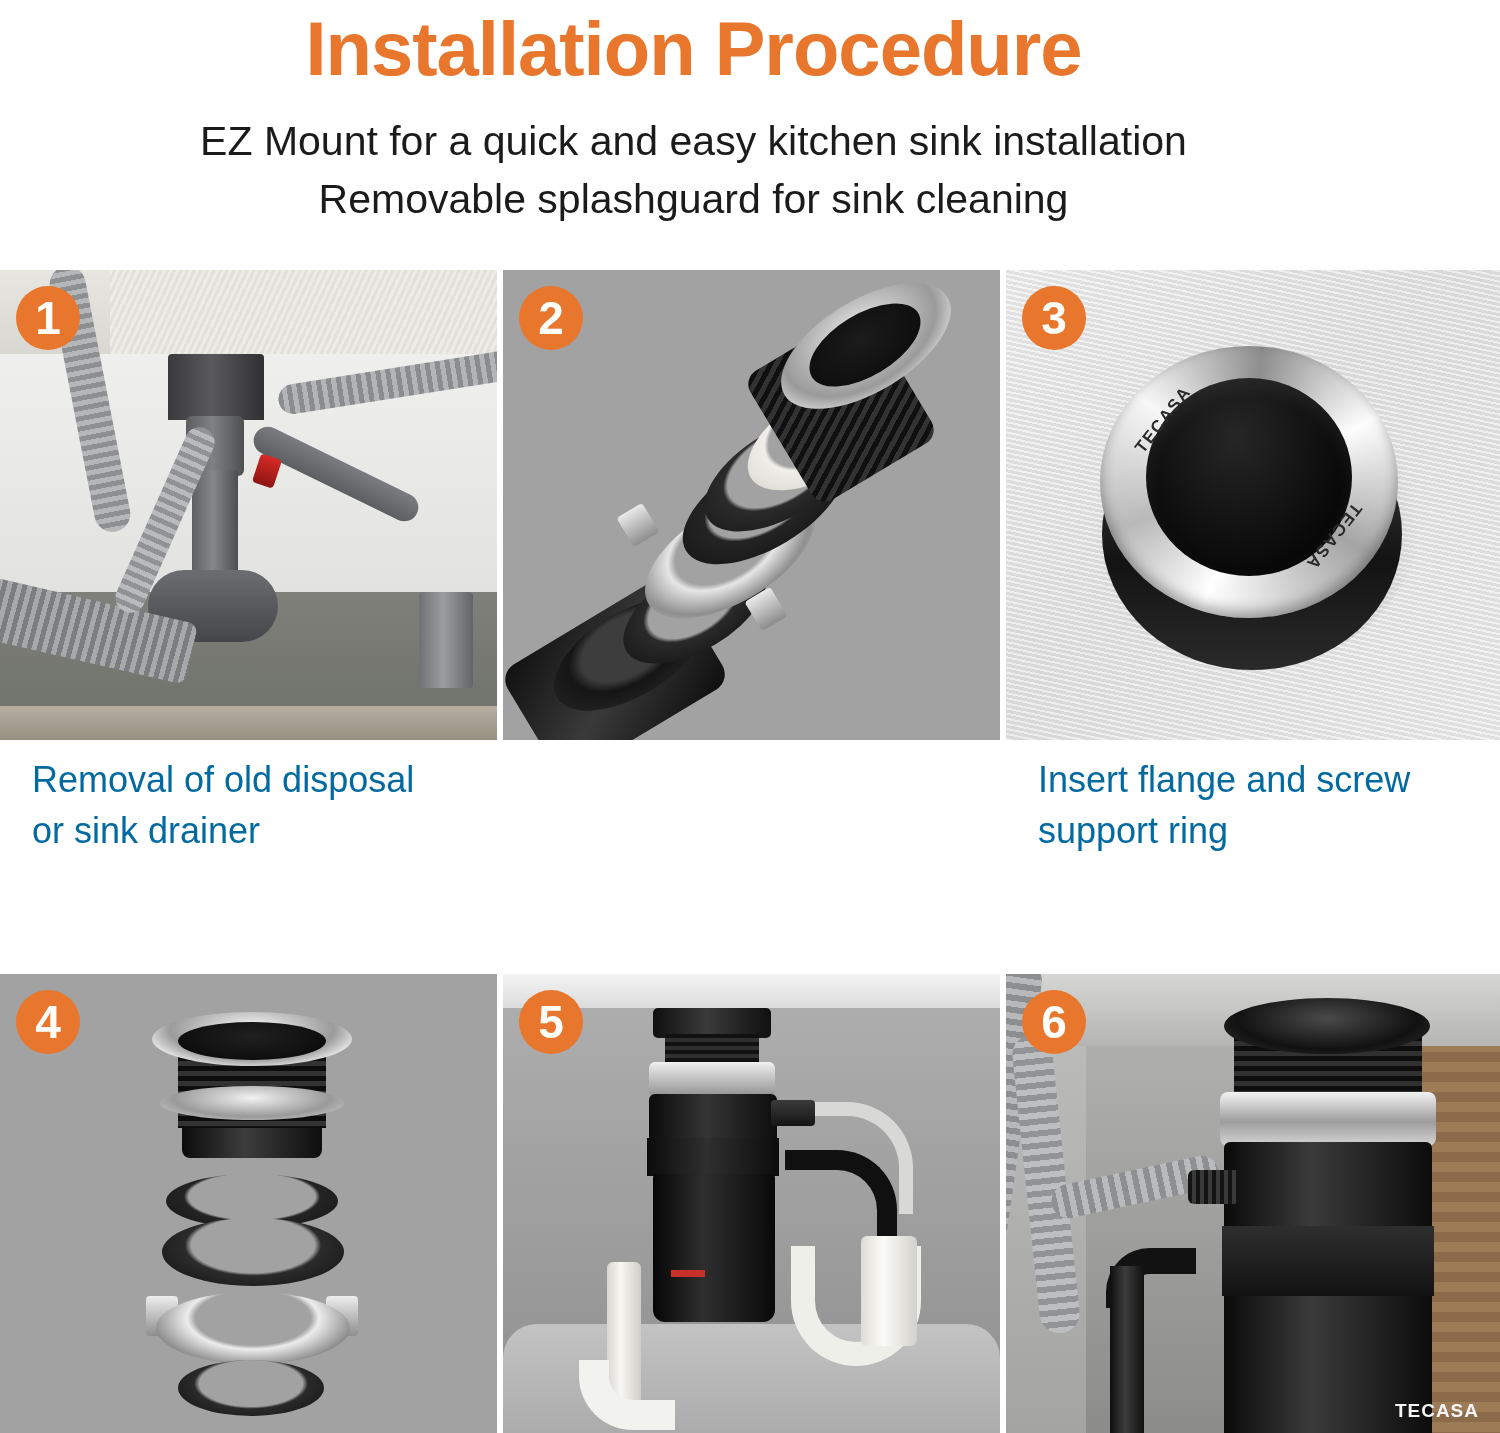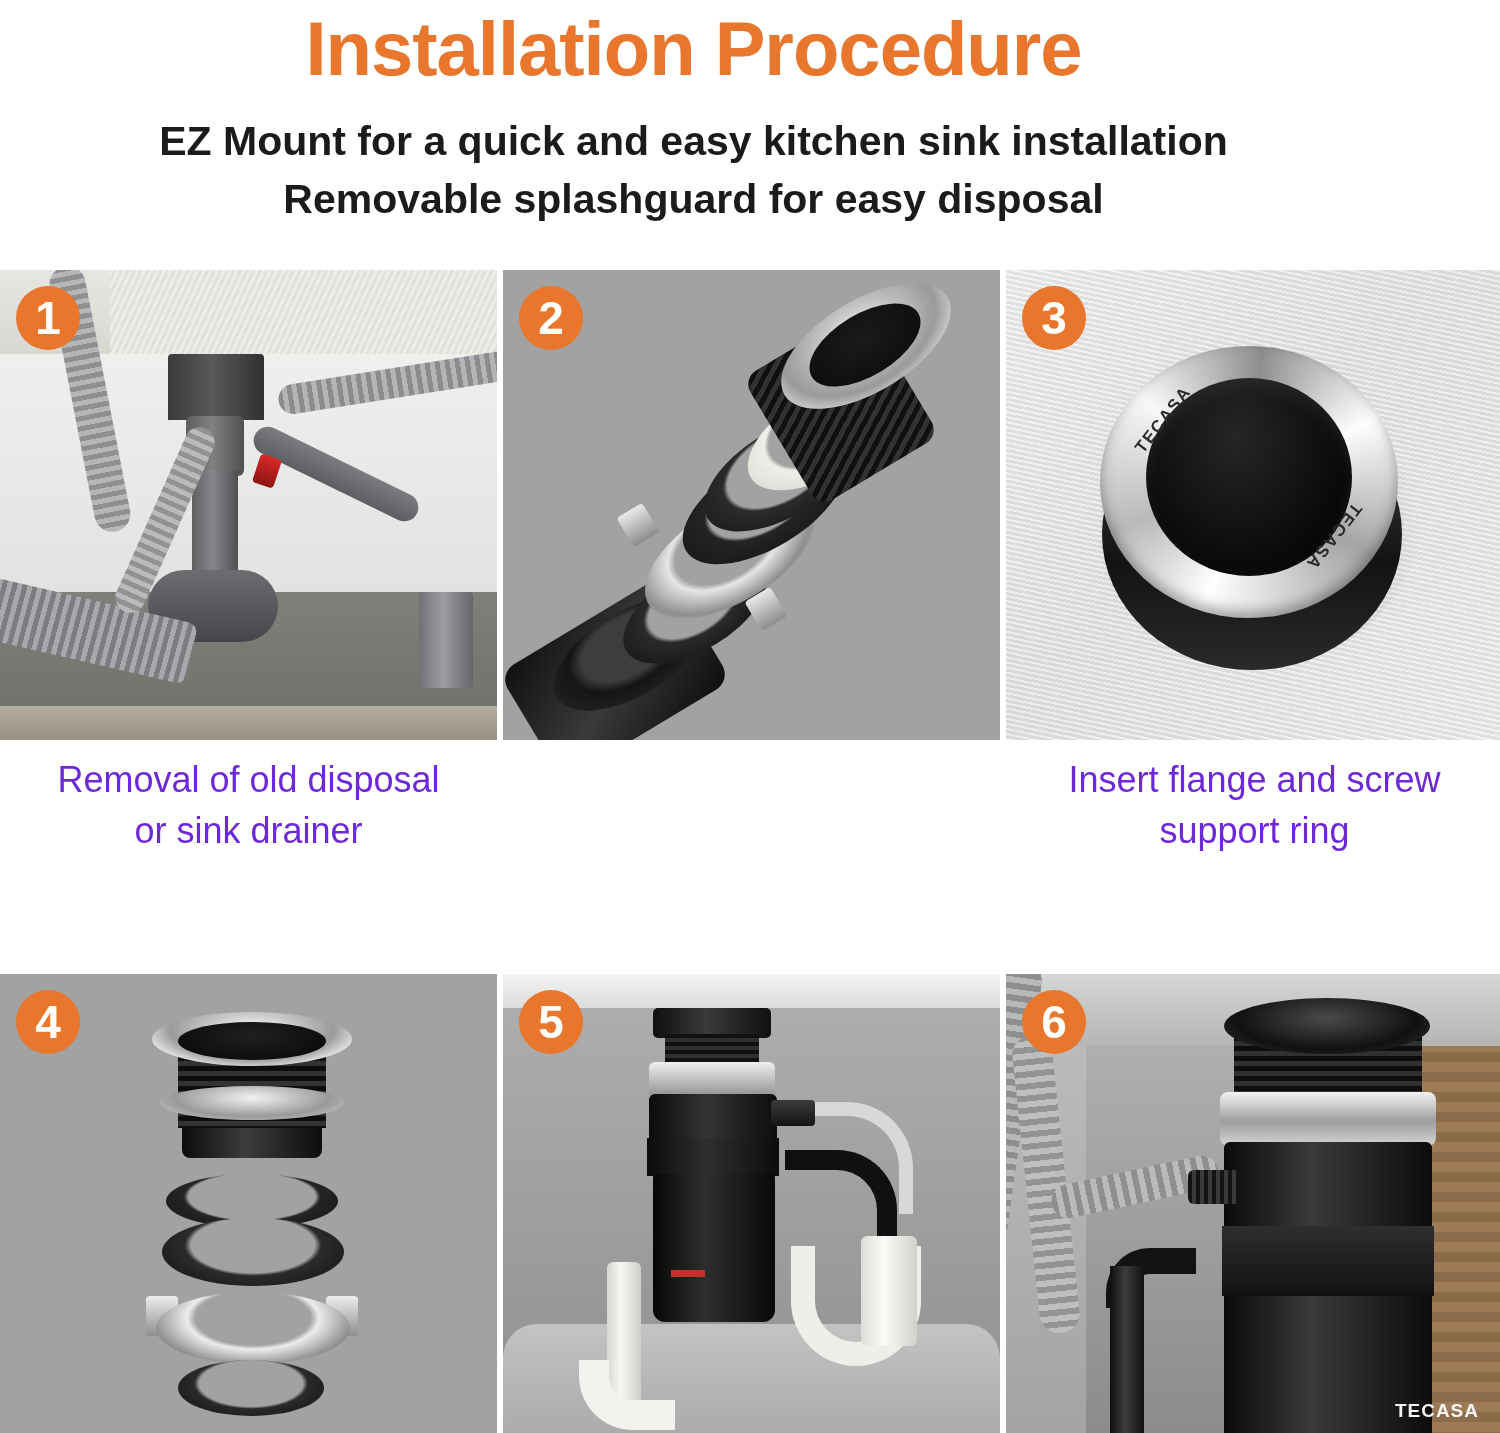--- a/index.html
+++ b/index.html
@@ -22,21 +22,21 @@
     letter-spacing:-1px;
     color:#E8762C;
     line-height:94px;
     font-family:"Liberation Sans", sans-serif;
   }
 
   .subtitle-block { margin-top:16px; }
 
   .subtitle {
     font-size:41px;
-    font-weight:700;
+    font-weight:400;
     color:#1b1b1b;
     line-height:58px;
     letter-spacing:0px;
     font-family:"Liberation Sans", sans-serif;
   }
 
   
   .steps-grid {
     position:absolute;
     left:0; top:270px;
@@ -68,26 +68,25 @@
     font-size:46px;
     font-weight:700;
     line-height:64px;
     text-align:center;
     z-index:9;
     font-family:"Liberation Sans", sans-serif;
   }
 
   .caption {
     margin-top:14px;
-    text-align:center;
     font-size:36px;
     font-weight:300;
     line-height:51px;
-    color:#6d28d9;
-    padding:0 18px;
+    color:#0369a1;
+    padding:0 32px;
     white-space:pre-line;
     font-family:"Liberation Sans", sans-serif;
   }
 
   
 
   
   .scene1 { position:absolute; inset:0; background:#c8c7c3; }
   .s1-cabinet {
     position:absolute; left:0; top:0; width:100%; height:86px;
@@ -495,21 +494,21 @@
 </style>
 </head>
 <body>
 
 <div class="page">
 
   <div class="header">
     <div class="main-title">Installation Procedure</div>
     <div class="subtitle-block">
       <div class="subtitle">EZ Mount for a quick and easy kitchen sink installation</div>
-      <div class="subtitle">Removable splashguard for easy disposal</div>
+      <div class="subtitle">Removable splashguard for sink cleaning</div>
     </div>
   </div>
 
   <div class="steps-grid">
 
     <div class="step row1">
       <div class="photo">
         <div class="scene1">
           <div class="s1-cabinet"></div>
           <div class="s1-cab-tex"></div>

